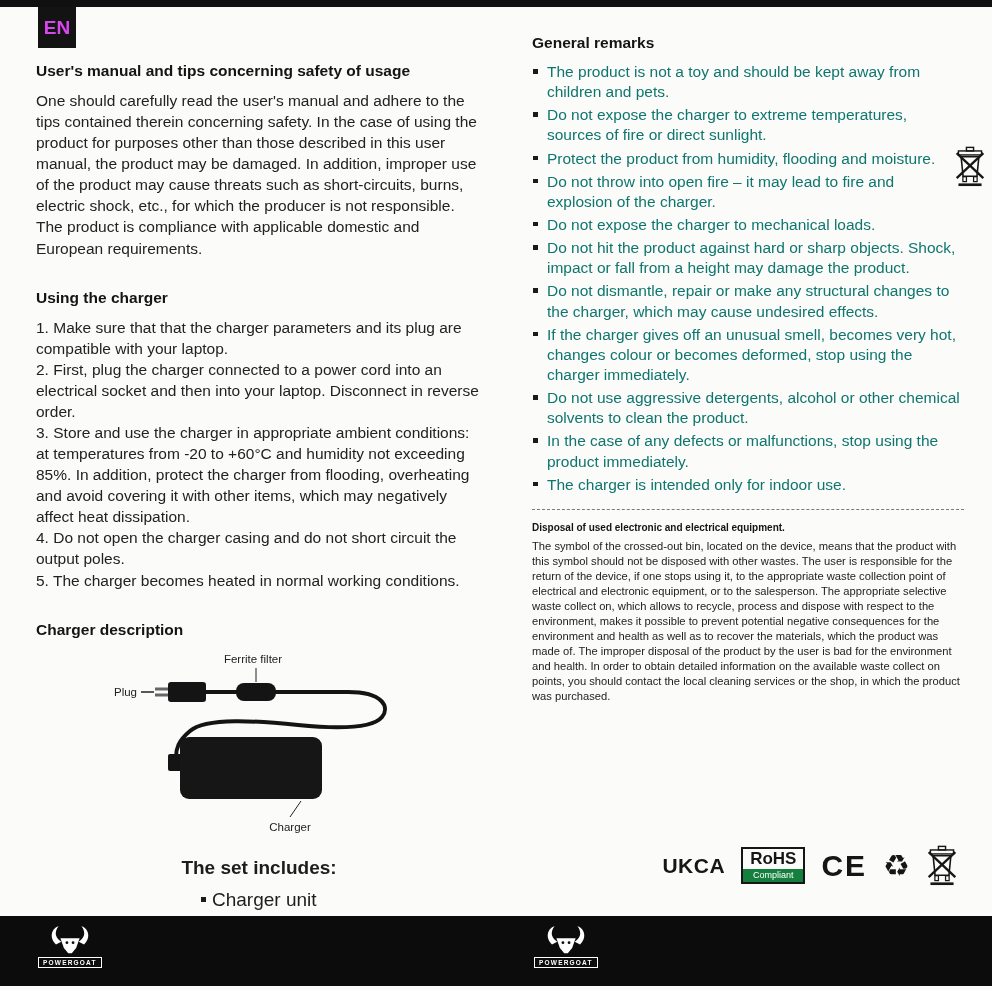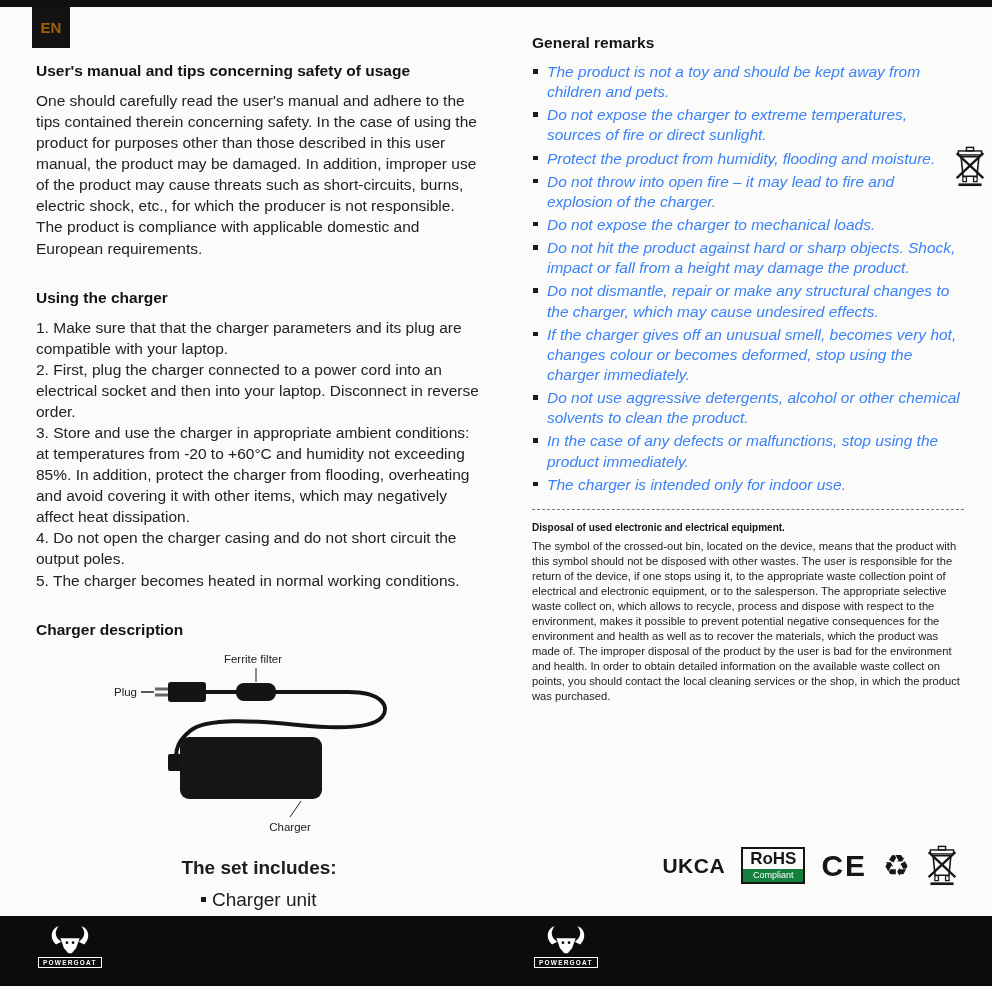--- a/index.html
+++ b/index.html
@@ -1,41 +1,41 @@
 <!DOCTYPE html>
 <html><head>
 <meta charset="utf-8">
 <style>
   * { margin:0; padding:0; box-sizing:border-box; }
   html,body { background:#d9d9d7; }
   body { font-family:"Liberation Sans", sans-serif; color:#1d1d1b; }
   .page { position:relative; width:992px; height:990px; background:#fbfbfa; overflow:hidden; }
 
   .topbar { position:absolute; top:0; left:0; width:992px; height:7px; background:#101010; }
-  .lang-badge { position:absolute; top:7px; left:32px; width:38px; height:41px; background:#131313;
-    color:#a16207; display:flex; align-items:center; justify-content:center; font-weight:bold; font-size:15px; }
+  .lang-badge { position:absolute; top:7px; left:38px; width:38px; height:41px; background:#131313;
+    color:#d946ef; display:flex; align-items:center; justify-content:center; font-weight:bold; font-size:19px; }
 
   .col-left  { position:absolute; left:36px;  top:62px; width:446px; }
   .col-right { position:absolute; left:532px; top:34px; width:432px; }
 
   h2 { font-size:15.5px; font-weight:bold; color:#141414; margin:0 0 10px; }
   .mt { margin-top:30px; }
   .body { font-size:15.5px; line-height:1.36; color:#222; }
   .steps p { margin:0; }
 
   .diagram { display:block; margin:6px 0 0 2px; }
   .diagram text { font-family:"Liberation Sans", sans-serif; fill:#222; }
 
   .set-row { margin-top:18px; font-size:19px; display:flex; align-items:center; gap:10px; white-space:nowrap;flex-direction:column; }
   .set-label { font-weight:bold; }
   .set-item { display:flex; align-items:center; gap:6px; }
   .sq { width:4.5px; height:4.5px; background:#1b1b1b; display:inline-block; flex:0 0 auto; }
 
   .remarks-list { list-style:none; }
-  .remarks-list li { position:relative; padding-left:15px; margin-bottom:3px; font-size:15.5px; line-height:1.3; color:#3b82f6;font-style:italic; }
+  .remarks-list li { position:relative; padding-left:15px; margin-bottom:3px; font-size:15.5px; line-height:1.3; color:#0f766e; }
   .remarks-list li::before { content:""; position:absolute; left:1px; top:7px; width:4.5px; height:4.5px; background:#1b1b1b; }
 
   .divider { border:0; border-top:1.6px dashed #7a7a7a; margin:14px 0 12px; }
   .disposal-heading { font-size:10px; font-weight:bold; color:#141414; margin-bottom:6px; }
   .disposal-body { font-size:11.2px; line-height:1.34; color:#222; }
 
   .edge-bin { position:absolute; top:146px; right:6px; }
 
   .compliance { position:absolute; top:845px; right:34px; display:flex; align-items:center; gap:16px; }
   .ukca { display:flex; flex-direction:row; font-weight:800; font-size:21px; line-height:0.92; letter-spacing:0.5px; color:#161616; }

